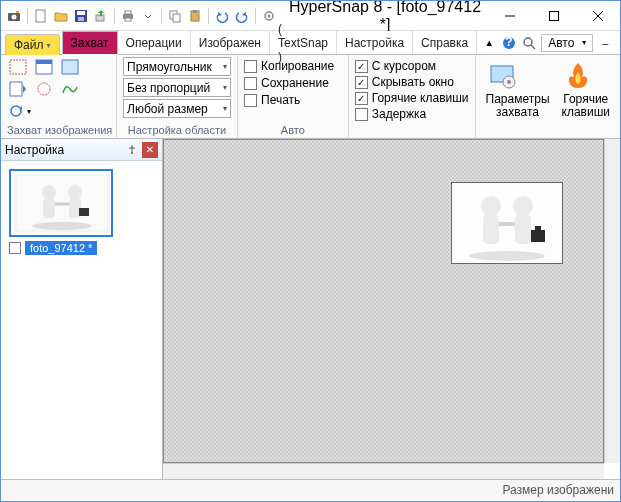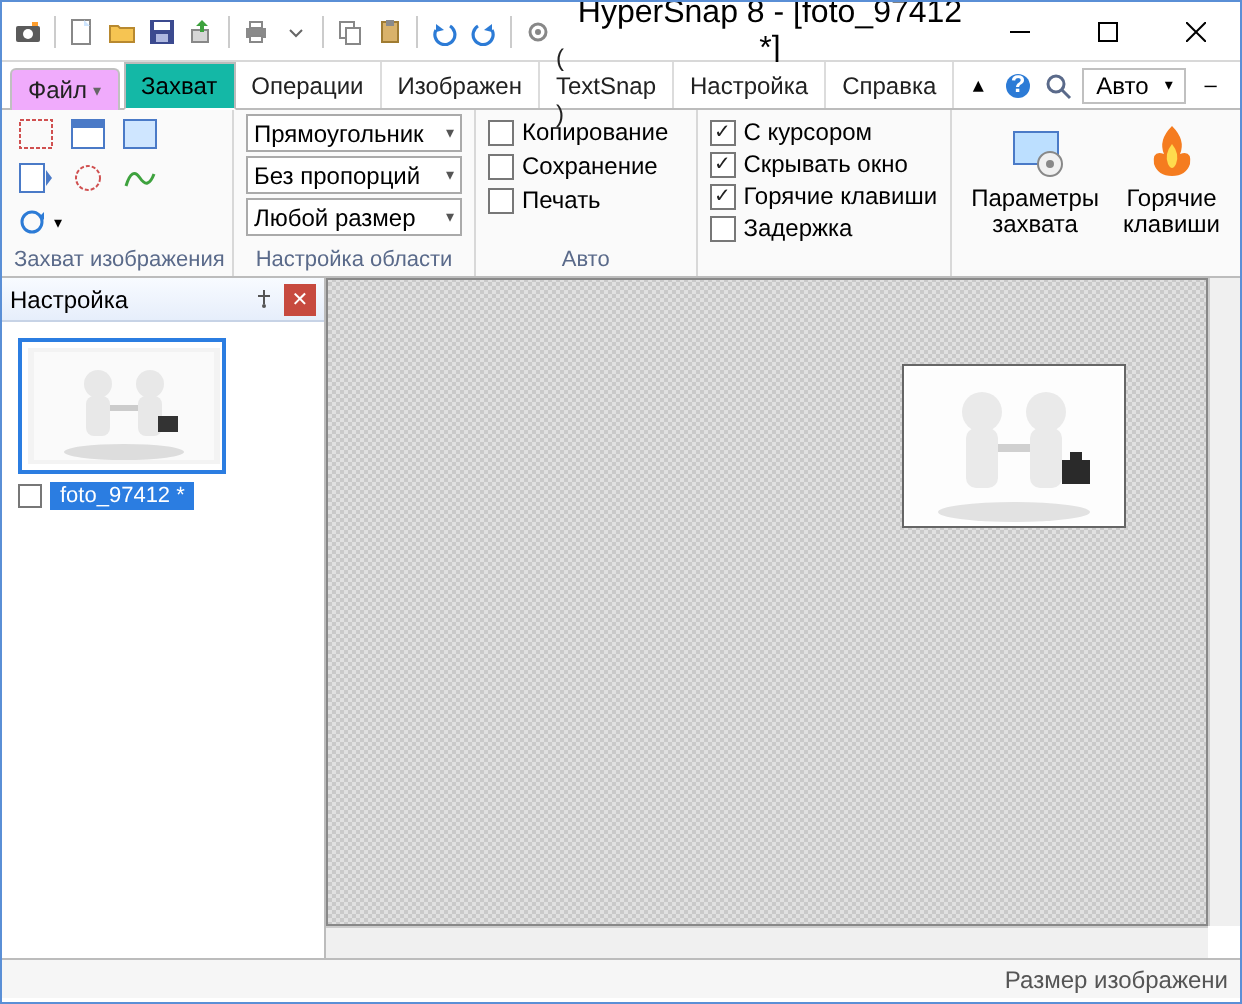--- a/index.html
+++ b/index.html
@@ -7,22 +7,22 @@
   
   .titlebar { height: 30px; display: flex; align-items: center; background: #fff; border-bottom: 1px solid #d8d8d8; }
   .titlebar .qat { display: flex; align-items: center; gap: 2px; padding: 0 4px; }
   .titlebar .qat .qbtn { width: 18px; height: 18px; display: flex; align-items: center; justify-content: center; cursor: pointer; }
   .titlebar .title { flex: 1; text-align: center; font-size: 16px; color: #000; }
   .titlebar .wincontrols { display: flex; }
   .titlebar .wincontrols .wbtn { width: 44px; height: 28px; display: flex; align-items: center; justify-content: center; cursor: pointer; }
 
   .tabbar { height: 24px; display: flex; align-items: stretch; background: #fff; border-bottom: 1px solid #bcbcbc; position: relative; }
   .tabbar .tab { padding: 0 8px; display: flex; align-items: center; border-right: 1px solid #dcdcdc; cursor: pointer; color: #222; font-size: 12px; position: relative; }
-  .tabbar .tab.file { background: #f0abfc; border: 1px solid #c0c0c0; border-bottom: none; margin: 3px 2px 0 4px; border-radius: 3px 3px 0 0; height: 21px; }
-  .tabbar .tab.active { background: #14b8a6; border: 1px solid #bcbcbc; border-bottom: 1px solid #fff; margin-bottom: -1px; font-weight: 400; color: #000; }
+  .tabbar .tab.file { background: #fde047; border: 1px solid #c0c0c0; border-bottom: none; margin: 3px 2px 0 4px; border-radius: 3px 3px 0 0; height: 21px; }
+  .tabbar .tab.active { background: #be185d; border: 1px solid #bcbcbc; border-bottom: 1px solid #fff; margin-bottom: -1px; font-weight: 400; color: #000; }
   .tabbar .tab .drop { margin-left: 3px; font-size: 8px; color: #666; }
   .tabbar .tail { display: flex; align-items: center; gap: 4px; padding: 0 4px; margin-left: auto; }
   .tabbar .tail .tbtn { width: 16px; height: 16px; display: flex; align-items: center; justify-content: center; cursor: pointer; font-size: 11px; }
   .tabbar .tail .authbox { display: flex; align-items: center; border: 1px solid #c0c0c0; height: 18px; padding: 0 2px; }
   .tabbar .tail .authbox span { padding: 0 4px; }
 
   .ribbon { height: 84px; display: flex; background: #fafafa; border-bottom: 1px solid #bcbcbc; }
   .rgrp { border-right: 1px solid #d8d8d8; display: flex; flex-direction: column; padding: 2px 6px; }
   .rgrp .body { flex: 1; display: flex; align-items: flex-start; }
   .rgrp .label { text-align: center; color: #5a6a8a; font-size: 11px; padding: 2px 0 0 0; white-space: nowrap; }
@@ -31,21 +31,21 @@
   .icongrid .ib { width: 22px; height: 20px; display: flex; align-items: center; justify-content: center; cursor: pointer; }
   
   .combo { width: 108px; height: 19px; border: 1px solid #aaa; background: #fff; display: flex; align-items: center; padding: 0 3px; margin-bottom: 2px; cursor: pointer; font-size: 11px; }
   .combo .cv { flex: 1; white-space: nowrap; overflow: hidden; }
   .combo .dd { font-size: 8px; color: #555; }
   
   .chkcol { display: flex; flex-direction: column; gap: 3px; padding-top: 2px; }
   .chkrow { display: flex; align-items: center; gap: 4px; white-space: nowrap; cursor: pointer; font-size: 12px; }
   .chkrow .box { width: 13px; height: 13px; border: 1px solid #777; background: #fff; display: flex; align-items: center; justify-content: center; font-size: 10px; color: #222; }
   
-  .bigbtn { display: flex; flex-direction: column; align-items: center; justify-content: flex-start; padding: 2px 4px; cursor: pointer; text-align: center; line-height: 1.1; font-size: 11px; }
+  .bigbtn { display: flex; flex-direction: column; justify-content: flex-start; padding: 2px 4px; cursor: pointer; text-align: center; line-height: 1.1; font-size: 11px; }
   .bigbtn .bicon { width: 32px; height: 32px; display: flex; align-items: center; justify-content: center; margin-bottom: 2px; }
   
   .workspace { display: flex; height: calc(502px - 30px - 24px - 84px - 22px - 2px); }
   
   .thumbpanel { width: 162px; border-right: 1px solid #bcbcbc; background: #fff; display: flex; flex-direction: column; }
   .thumbpanel .phdr { height: 22px; background: linear-gradient(#f8fbff,#e6eefb); border-bottom: 1px solid #c7d3e6; display: flex; align-items: center; padding: 0 4px; font-size: 12px; }
   .thumbpanel .phdr .ptitle { flex: 1; }
   .thumbpanel .phdr .pbtn { width: 16px; height: 16px; display: flex; align-items: center; justify-content: center; cursor: pointer; margin-left: 2px; }
   .thumbpanel .phdr .pbtn.close { background: #c74a3f; color: #fff; font-size: 10px; }
   .thumbpanel .pbody { flex: 1; padding: 8px; overflow: auto; text-align: center; }

